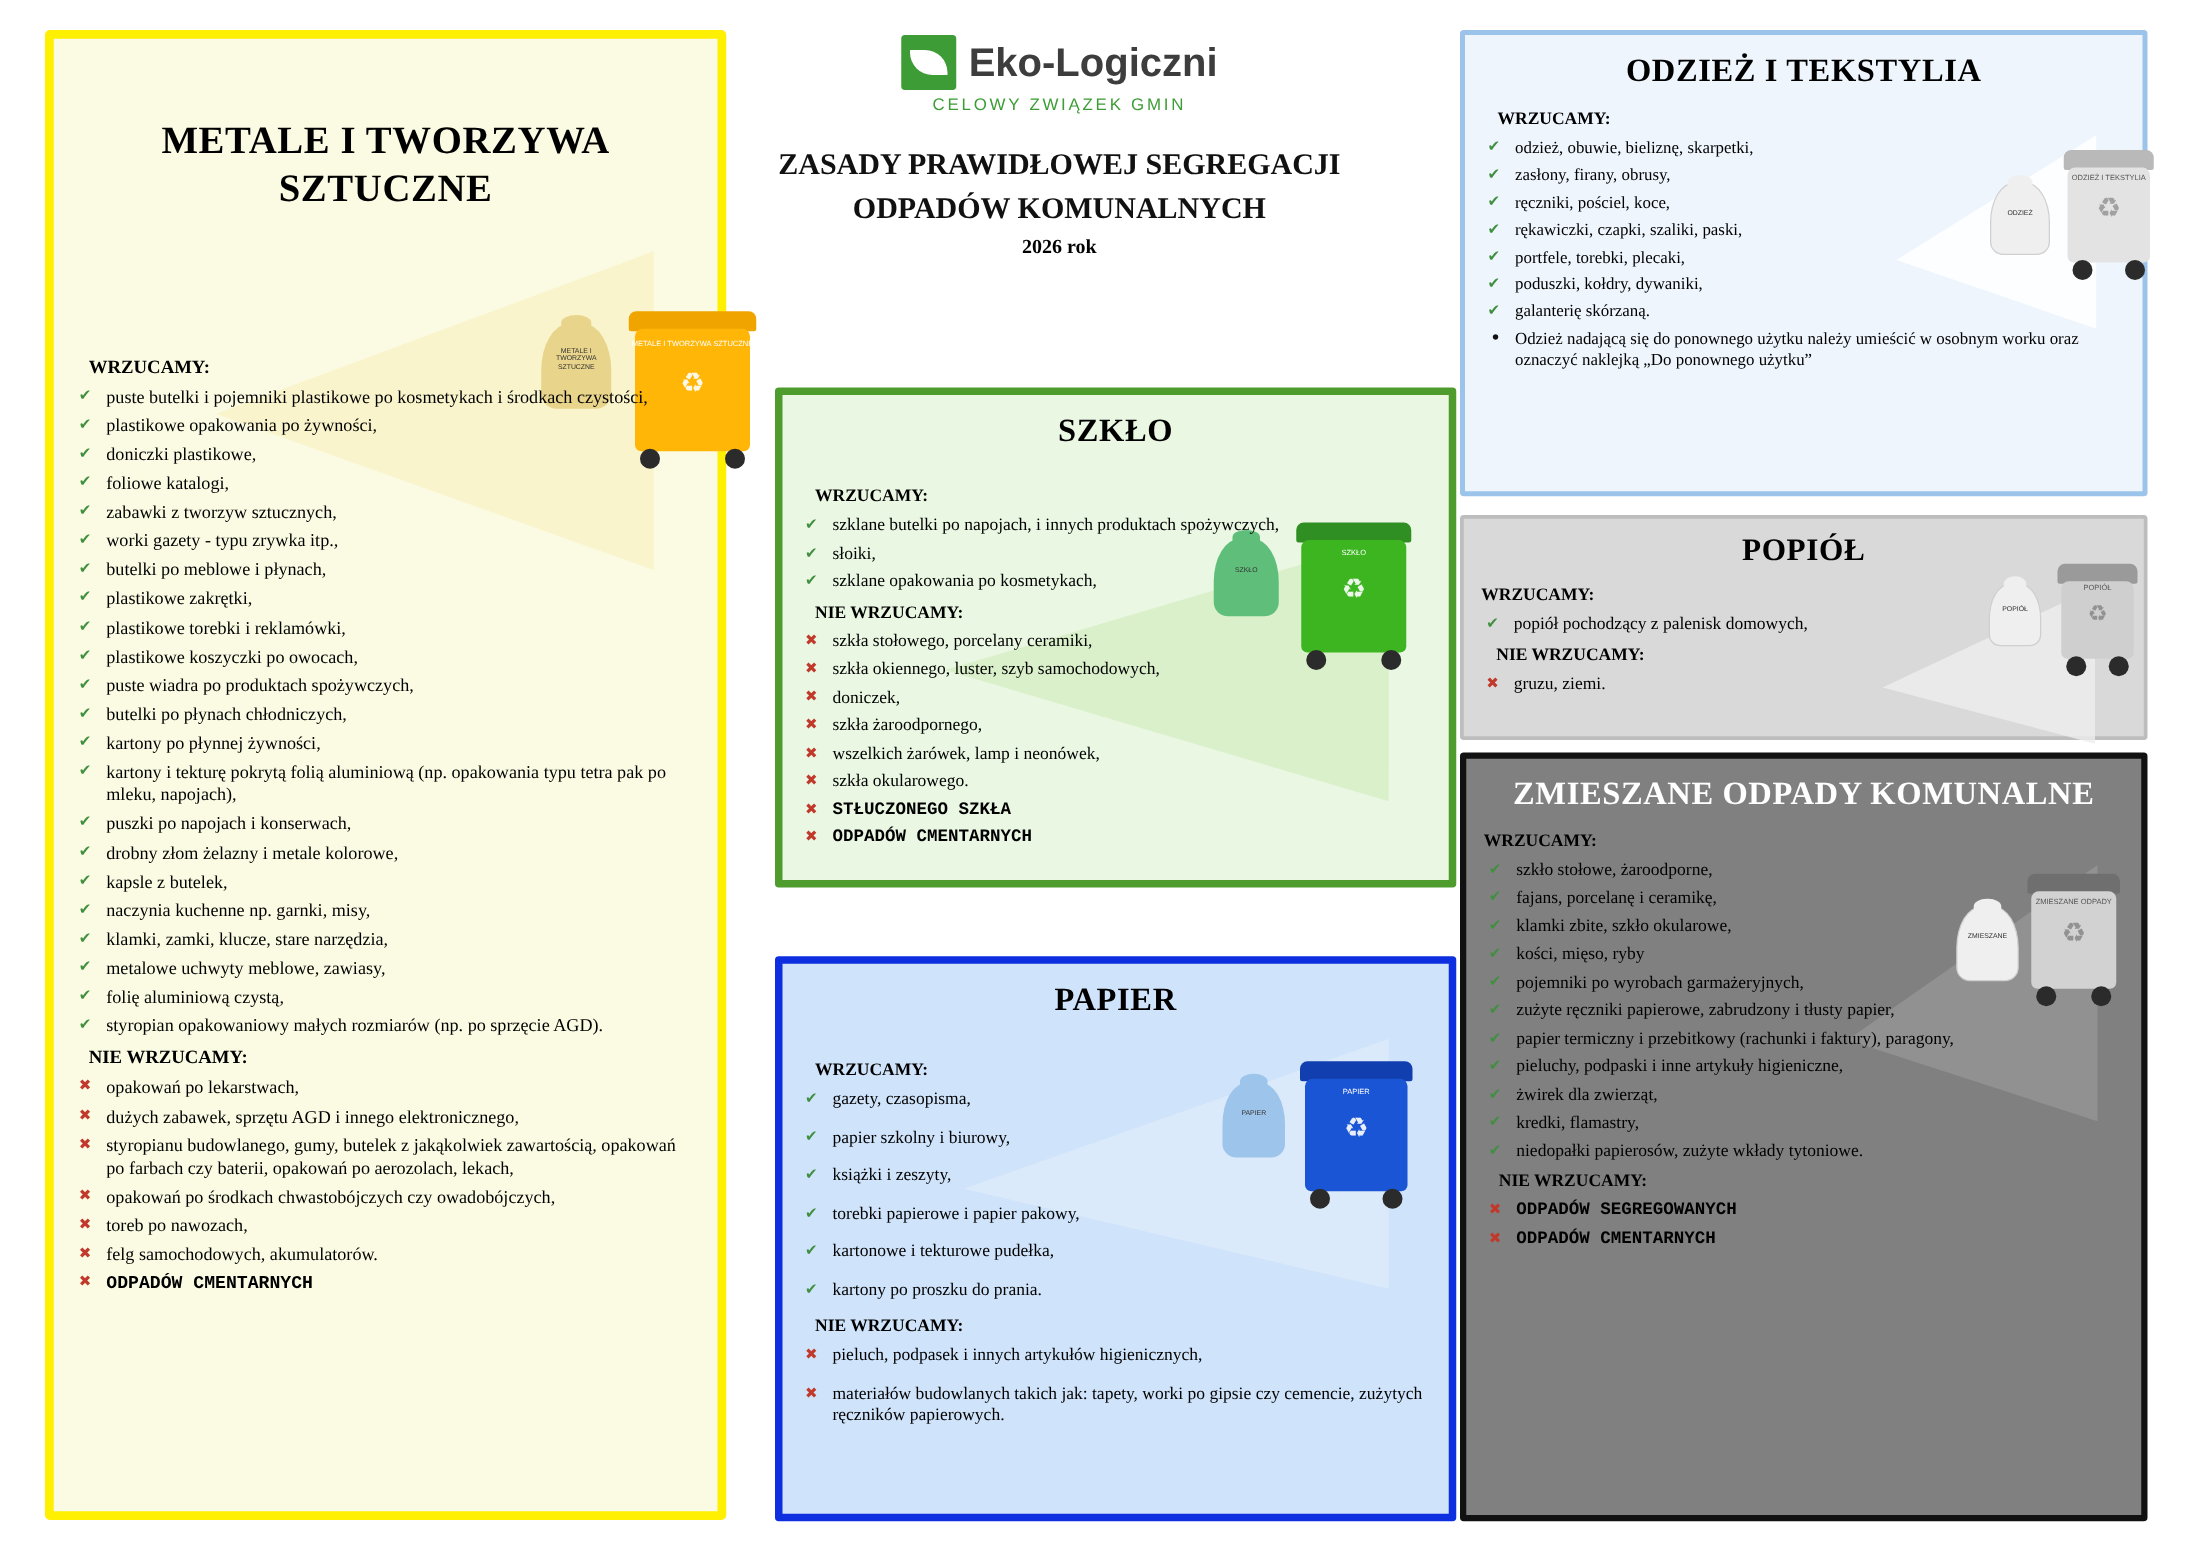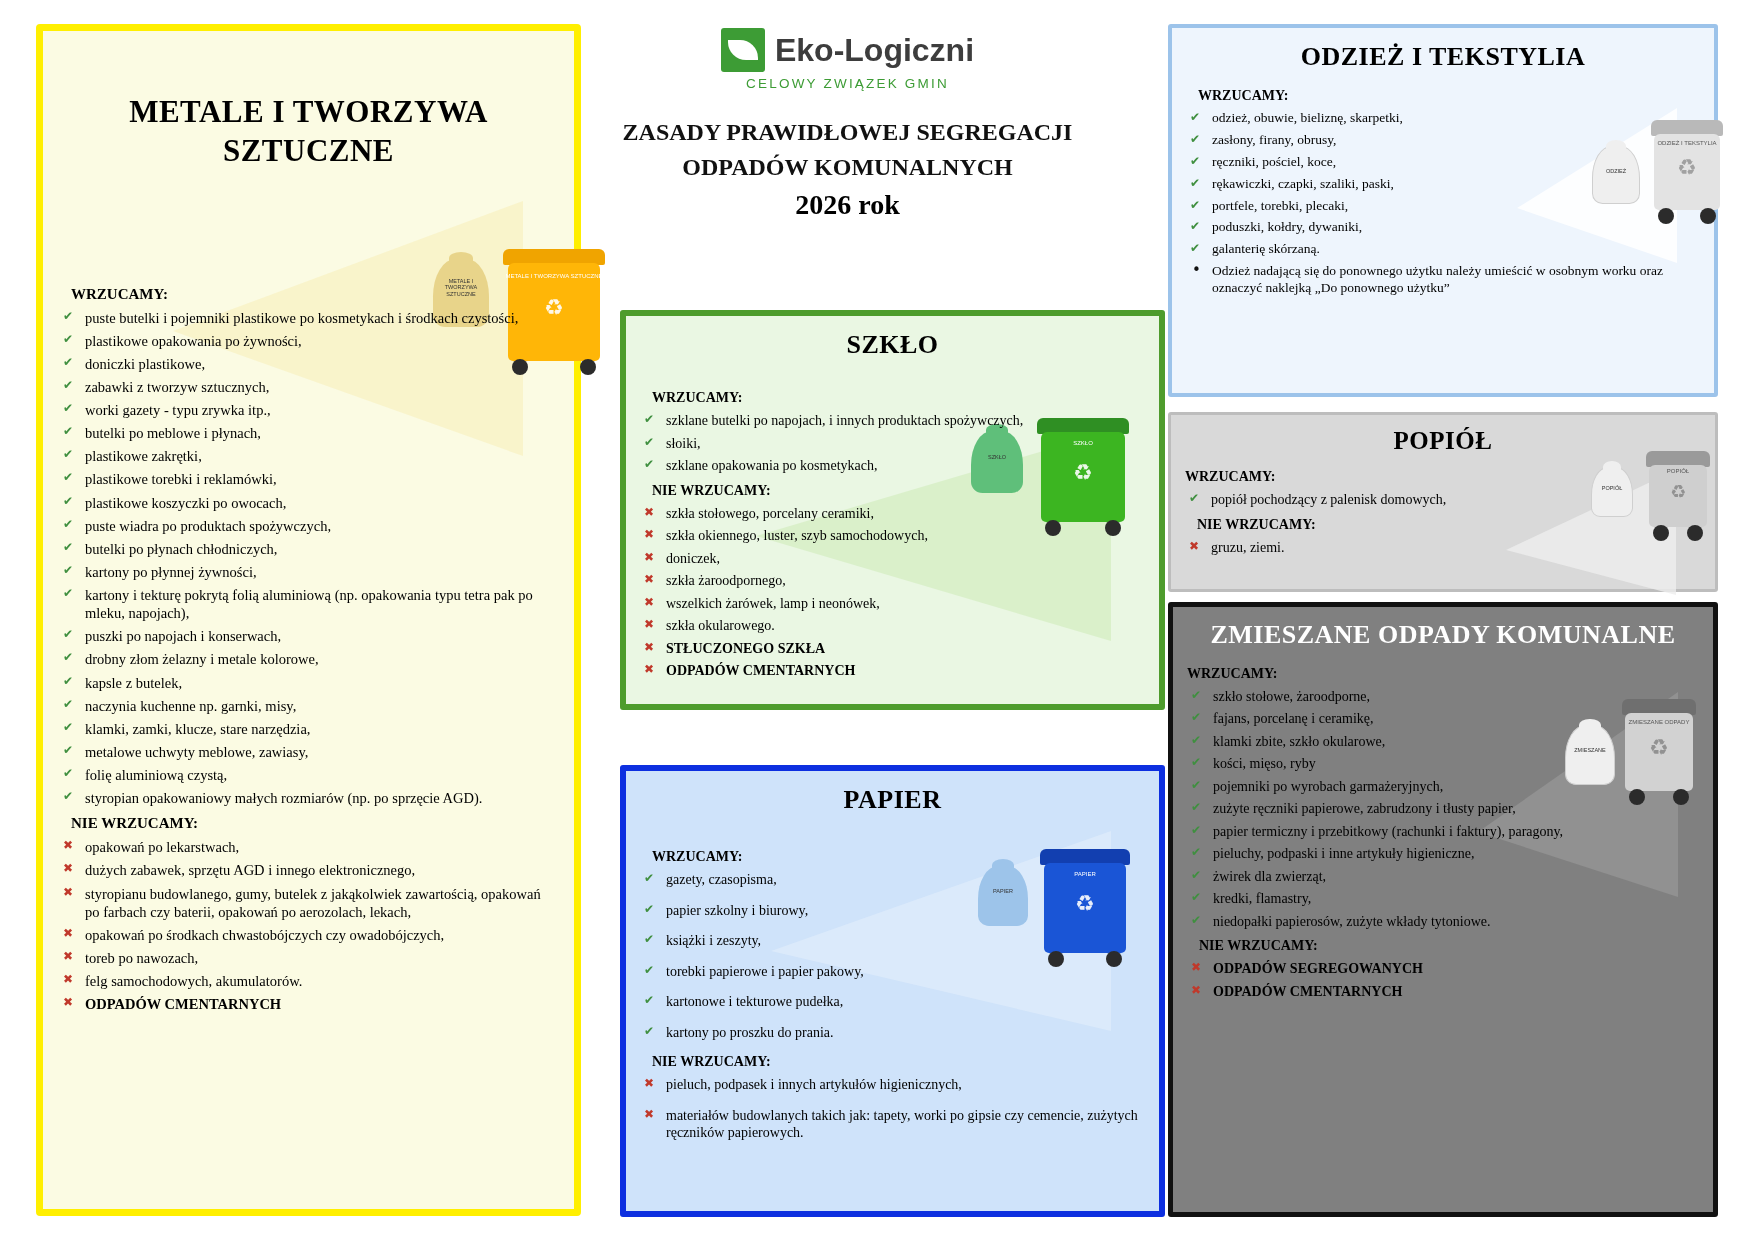--- a/index.html
+++ b/index.html
@@ -37,21 +37,21 @@
     position:absolute;left:4px;top:0;
     color:#c0392b;font-size:12px;font-family:"DejaVu Sans",sans-serif;
   }
   li.dot::before{
     content:"\2022";
     position:absolute;left:6px;top:-2px;
     color:#111;font-size:15px;font-family:"DejaVu Sans",sans-serif;
   }
   .sub-head{font-weight:bold;margin:8px 0 6px 12px;}
   .sub-head.first{margin-top:0;}
-  .bold{font-weight:bold;}
+  .bold{font-weight:bold;font-family:Liberation Mono, monospace;}
 
   
   #metale{
     left:36px;top:24px;width:545px;height:1192px;
     background:#fbfbe3;
     border:7px solid #ffef00;
     border-radius:4px;
     padding:14px 16px;
   }
   #metale h2{font-size:31px;line-height:1.25;margin-top:48px;}
@@ -76,21 +76,21 @@
     font-weight:bold;font-size:32px;color:#3d3d3d;line-height:1;text-align:center;
   }
   .logo-sub{
     font-family:"Liberation Sans",sans-serif;
     font-size:13.5px;letter-spacing:2.2px;color:#3d9c35;margin-top:4px;
     text-align:center;
   }
   #center-header .main-title{
     margin-top:24px;font-size:24px;font-weight:bold;line-height:1.45;color:#111;
   }
-  #center-header .year{font-size:28px;font-weight:bold;margin-top:4px;}
+  #center-header .year{font-size:16px;font-weight:bold;margin-top:4px;}
 
   
   #szklo{
     left:620px;top:310px;width:545px;height:400px;
     background:#eaf7e3;border:6px solid #4e9c2d;border-radius:3px;padding:10px 14px;
   }
   #szklo h2{font-size:26px;margin-top:4px;}
   #szklo .content{font-size:14px;margin-top:30px;}
 
   
@@ -185,20 +185,21 @@
     </div>
 
     <h2>METALE I  TWORZYWA SZTUCZNE</h2>
 
     <div class="content">
       <div class="sub-head first">WRZUCAMY:</div>
       <ul>
         <li class="check">puste butelki i pojemniki plastikowe po kosmetykach i środkach czystości,</li>
         <li class="check">plastikowe opakowania po żywności,</li>
         <li class="check">doniczki plastikowe,</li>
+        <li class="check">foliowe katalogi,</li>
         <li class="check">zabawki z tworzyw sztucznych,</li>
         <li class="check">worki gazety - typu zrywka itp.,</li>
         <li class="check">butelki po meblowe i płynach,</li>
         <li class="check">plastikowe zakrętki,</li>
         <li class="check">plastikowe torebki i reklamówki,</li>
         <li class="check">plastikowe koszyczki po owocach,</li>
         <li class="check">puste wiadra po produktach spożywczych,</li>
         <li class="check">butelki po płynach chłodniczych,</li>
         <li class="check">kartony po płynnej żywności,</li>
         <li class="check">kartony i tekturę pokrytą folią aluminiową (np. opakowania typu tetra pak po mleku, napojach),</li>

